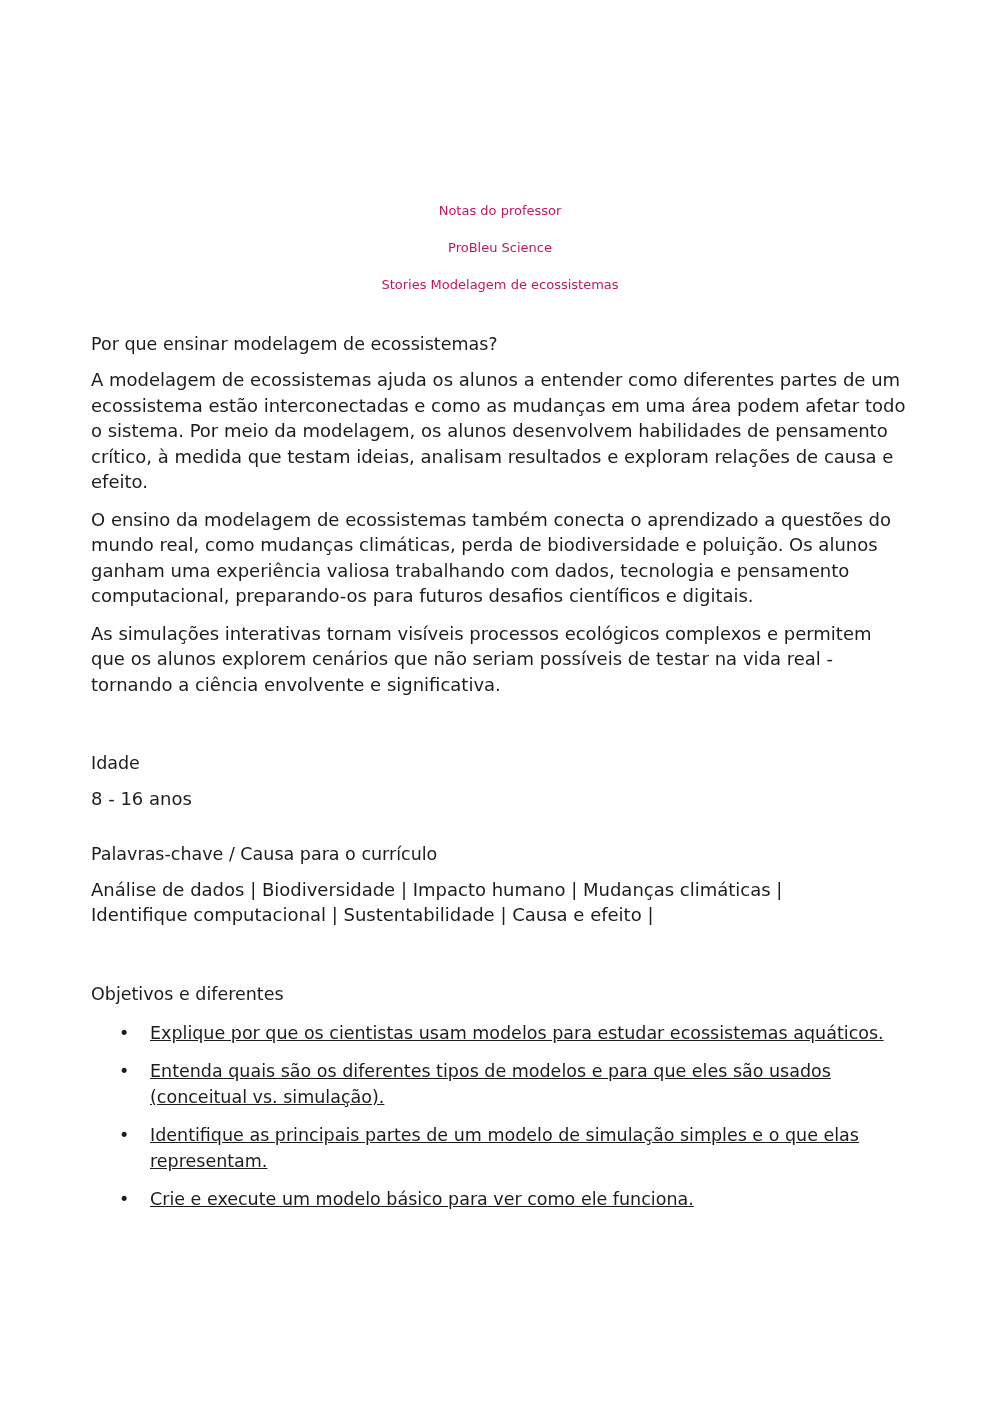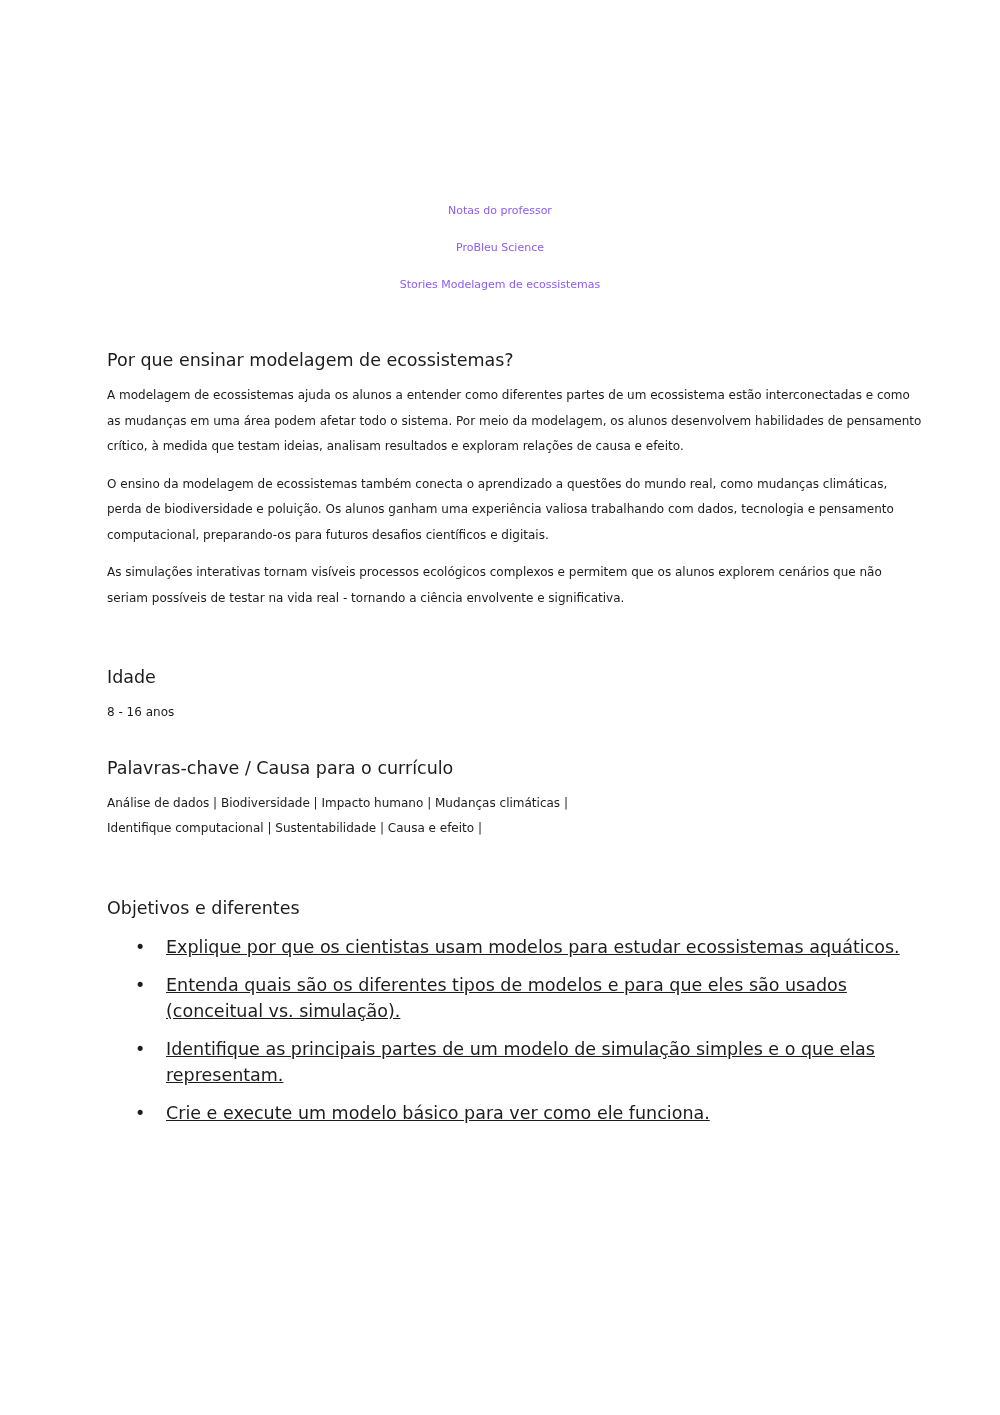--- a/index.html
+++ b/index.html
@@ -27,44 +27,43 @@
 
   
   .title-block {
     position: absolute;
     top: 192px;
     left: 0;
     width: 1000px;
     text-align: center;
   }
   .title-line {
-    font-size: 11px;
+    font-size: 13px;
     line-height: 37px;
-    color: #8b5cf6;
+    color: #be185d;
     white-space: pre;
   }
 
   
   .content {
     position: absolute;
-    top: 348px;
+    top: 332px;
     left: 91px;
     width: 818px;
-    margin-left: 16px;
   }
 
   .section-heading {
     font-size: 17.5px;
     line-height: 25px;
     color: #1c1c1c;
     margin: 0;
   }
 
   p.para {
-    font-size: 12px;
+    font-size: 18px;
     line-height: 25.5px;
     color: #1c1c1c;
     margin: 0;
     text-align: left;
   }
 
   
   .gap-after-heading { margin-bottom: 10px; }
   .para + .para { margin-top: 12px; }
 

